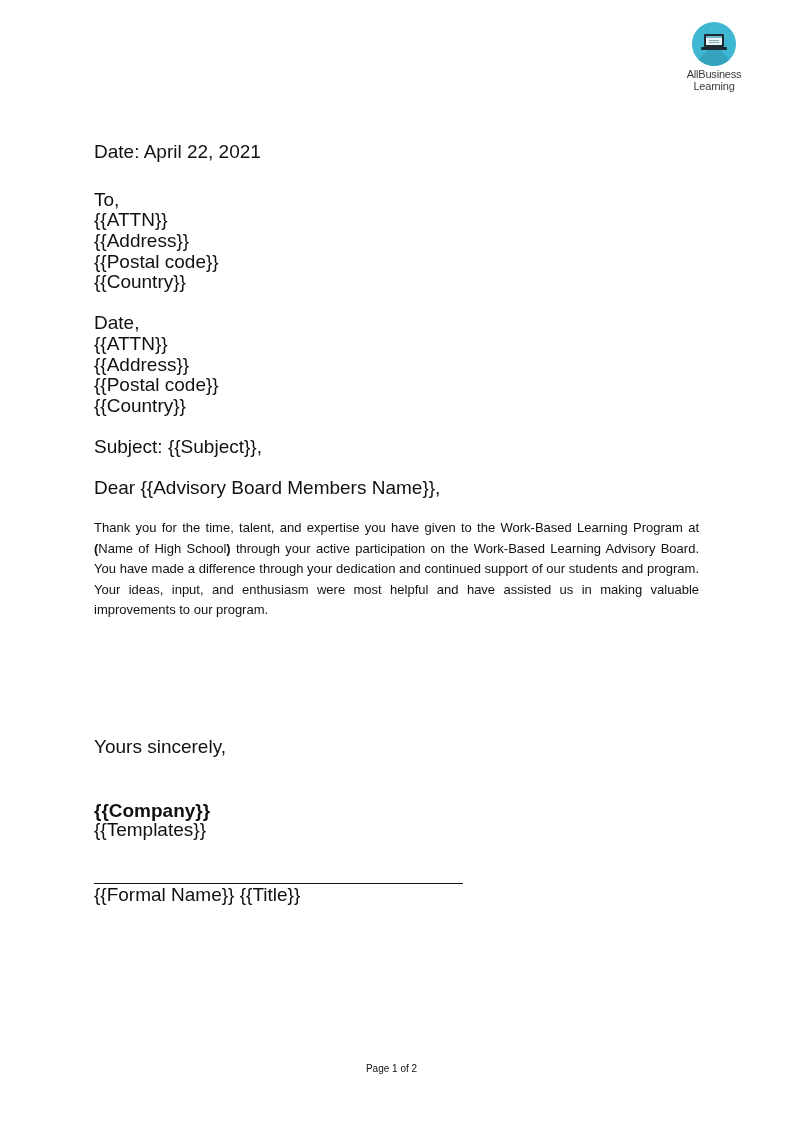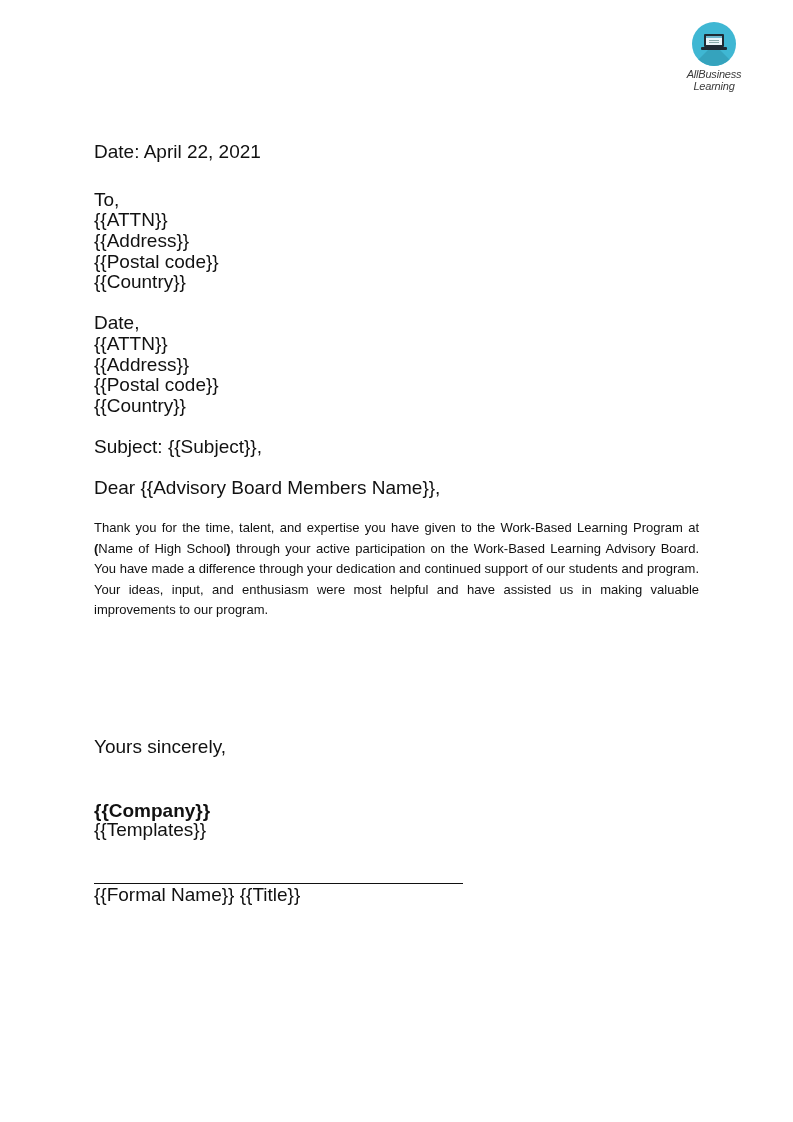--- a/index.html
+++ b/index.html
@@ -1,19 +1,19 @@
 <!DOCTYPE html>
 <html><head>
   <meta charset="utf-8">
   <style>
     html, body { margin: 0; padding: 0; background: #ffffff; }
     body { width: 793px; height: 1122px; position: relative; overflow: hidden;
       font-family: "Liberation Sans", sans-serif; color: #111; }
     .page { position: absolute; left: 0; top: 0; width: 793px; height: 1122px; background: #fff; }
-    .logo { position: absolute; left: 680px; top: 22px; width: 68px; text-align: center; font-style: italic; }
+    .logo { position: absolute; left: 680px; top: 22px; width: 68px; text-align: center; }
     .logo-circle { width: 44px; height: 44px; border-radius: 50%; background: #3fb7d3; margin: 0 auto;
       position: relative; overflow: hidden; }
     .logo-circle .shadow { position: absolute; left: 22px; top: 22px; width: 40px; height: 40px; background: #35a3bd; transform: rotate(45deg); transform-origin: 0 0; }
     .logo-circle svg { position: absolute; left: 9px; top: 11px; }
     .logo-text { font-size: 11px; line-height: 12px; color: #3a3a3a; margin-top: 2px; letter-spacing: -0.2px; }
     .title { position: absolute; top: 96px; left: 0; width: 783px; text-align: center;
       font-weight: bold; font-size: 12px; }
     .line { position: absolute; left: 94px; font-size: 19px; line-height: 16px; white-space: nowrap; }
     .para { position: absolute; left: 94px; width: 605px; font-size: 13px; line-height: 20.6px;
       text-align: justify; }
@@ -67,13 +67,14 @@
 
 
   <div class="line" style="top:739px">Yours sincerely,</div>
 
   <div class="line bold" style="top:803px">{{Company}}</div>
   <div class="line" style="top:822px">{{Templates}}</div>
 
   <div class="sigline"></div>
   <div class="line" style="top:887px">{{Formal Name}} {{Title}}</div>
 
+  <div class="footer">Page 1 of 2</div>
 </div>
 
 </body></html>

